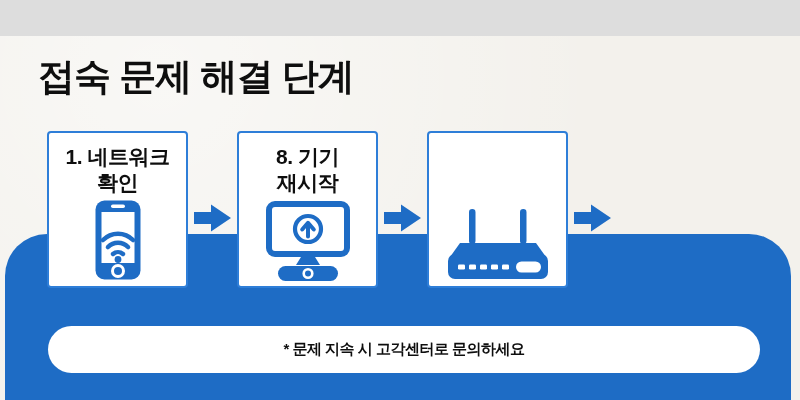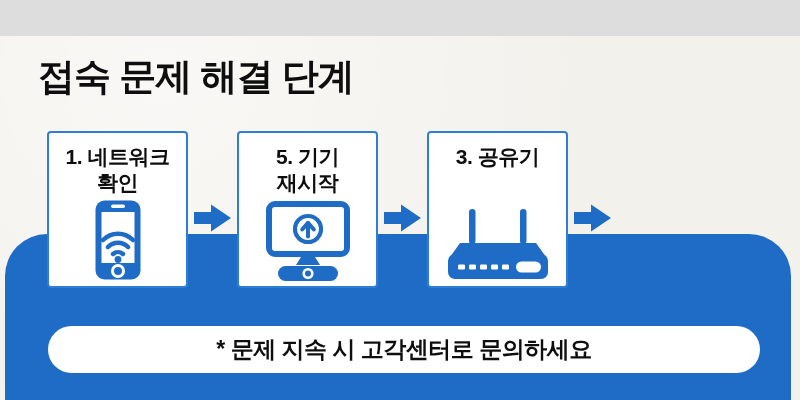--- a/index.html
+++ b/index.html
@@ -62,21 +62,21 @@
   }
   .arrow-1{left:194px;}
   .arrow-2{left:384px;}
   .arrow-3{left:574px;}
   .pill{
     position:absolute;left:48px;top:290px;width:712px;height:47px;
     background:#fff;border-radius:24px;
     display:flex;align-items:center;justify-content:center;
   }
   .pill-text{
-    font-size:23px;font-weight:800;letter-spacing:-0.5px;
+    font-size:15px;font-weight:800;letter-spacing:-0.5px;
     color:var(--text);white-space:nowrap;
   }
 </style>
 </head>
 <body>
 
 <div class="canvas">
 
   <h1 class="title">접숙 문제 해결 단계</h1>
 
@@ -98,40 +98,40 @@
       <circle cx="24" cy="60.5" r="3.4" fill="var(--primary-blue)"></circle>
     </svg>
   </div>
 
   <svg class="arrow arrow-1" viewBox="0 0 38 34">
     <path d="M0 11 H17 V3.5 L37 17 L17 30.5 V23 H0 Z" fill="var(--primary-blue)"></path>
   </svg>
 
   <div class="card card-2">
     <div class="card-label">
-      <span>5. 기기</span><br>
+      <span>8. 기기</span><br>
       <span>재시작</span>
     </div>
     <svg class="card-icon icon-monitor" width="84" height="84" viewBox="0 0 84 84">
       <rect x="3" y="3" width="78" height="50" rx="6" fill="#fff" stroke="var(--primary-blue)" stroke-width="6"></rect>
       <circle cx="42" cy="28" r="13" fill="none" stroke="var(--primary-blue)" stroke-width="4.2"></circle>
       <path d="M42 35.5 V23.5 M36.2 28.5 L42 21.8 L47.8 28.5" stroke="var(--primary-blue)" stroke-width="4" fill="none" stroke-linecap="round" stroke-linejoin="round"></path>
       <path d="M35 56 h14 l5 8 h-24 z" fill="var(--primary-blue)"></path>
       <rect x="12" y="65" width="60" height="15" rx="7.5" fill="var(--primary-blue)"></rect>
       <circle cx="42" cy="72.5" r="4.3" fill="none" stroke="#fff" stroke-width="2.6"></circle>
     </svg>
   </div>
 
   <svg class="arrow arrow-2" viewBox="0 0 38 34">
     <path d="M0 11 H17 V3.5 L37 17 L17 30.5 V23 H0 Z" fill="var(--primary-blue)"></path>
   </svg>
 
   <div class="card card-3">
     <div class="card-label">
-      <span>3. 공유기</span><br>
+      <br>
     </div>
     <svg class="card-icon icon-router" width="104" height="74" viewBox="0 0 104 74">
       <rect x="23" y="1" width="6.5" height="35" rx="3.2" fill="var(--primary-blue)"></rect>
       <rect x="74" y="1" width="6.5" height="35" rx="3.2" fill="var(--primary-blue)"></rect>
       <path d="M14 35 H90 L100 49 H4 Z" fill="var(--primary-blue)"></path>
       <rect x="2" y="46" width="100" height="25" rx="7" fill="var(--primary-blue)"></rect>
       <rect x="12" y="56.5" width="7" height="5" rx="1.2" fill="#fff"></rect>
       <rect x="23" y="56.5" width="7" height="5" rx="1.2" fill="#fff"></rect>
       <rect x="34" y="56.5" width="7" height="5" rx="1.2" fill="#fff"></rect>
       <rect x="45" y="56.5" width="7" height="5" rx="1.2" fill="#fff"></rect>

